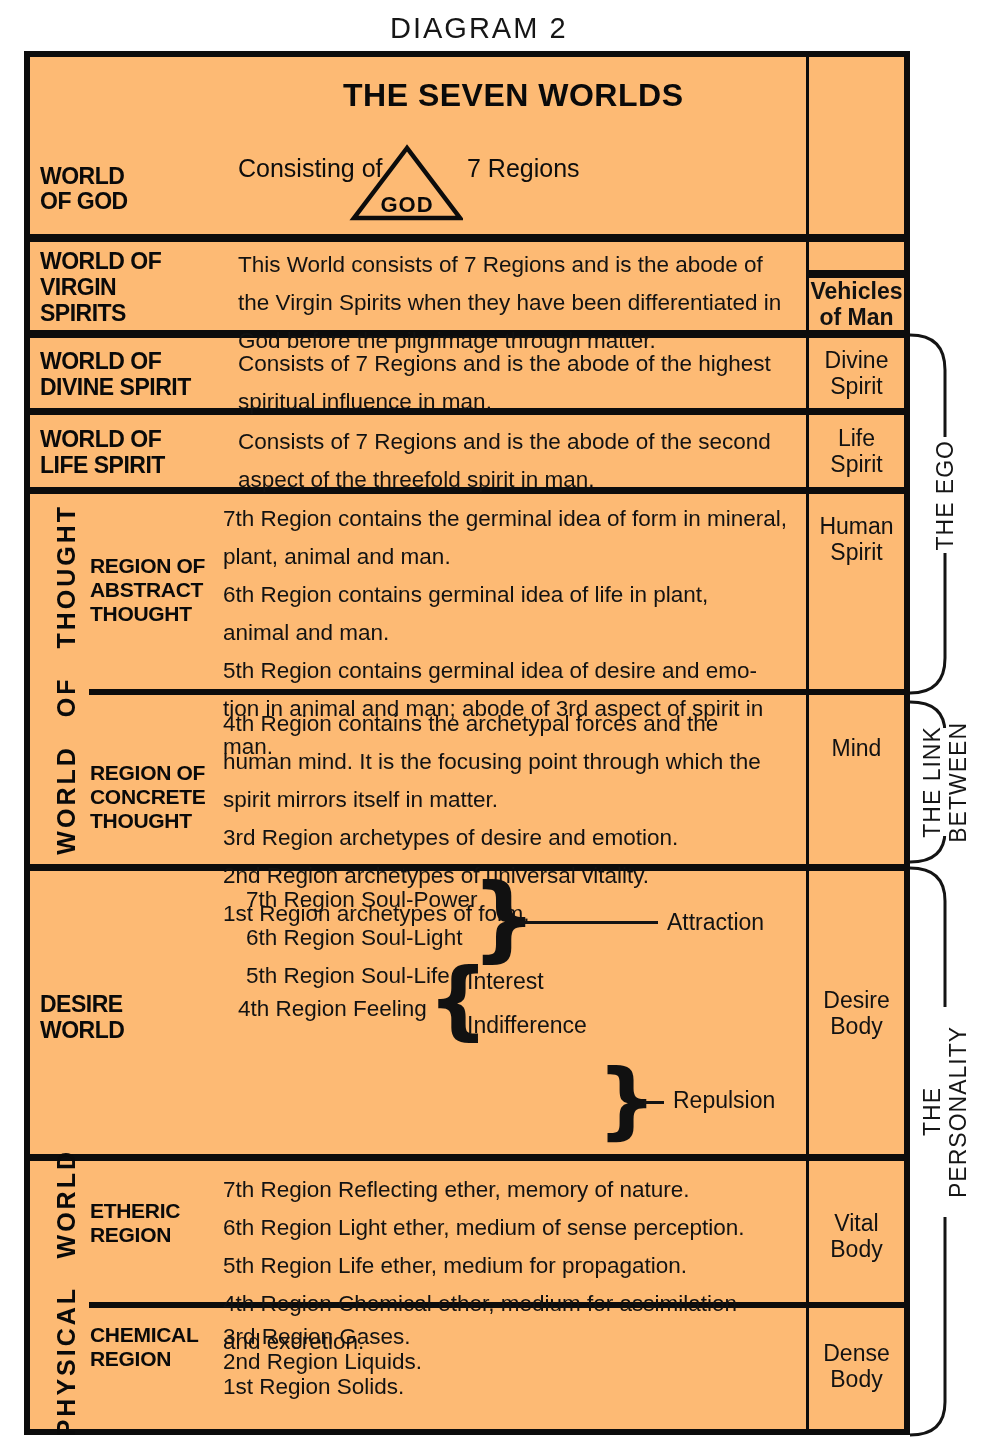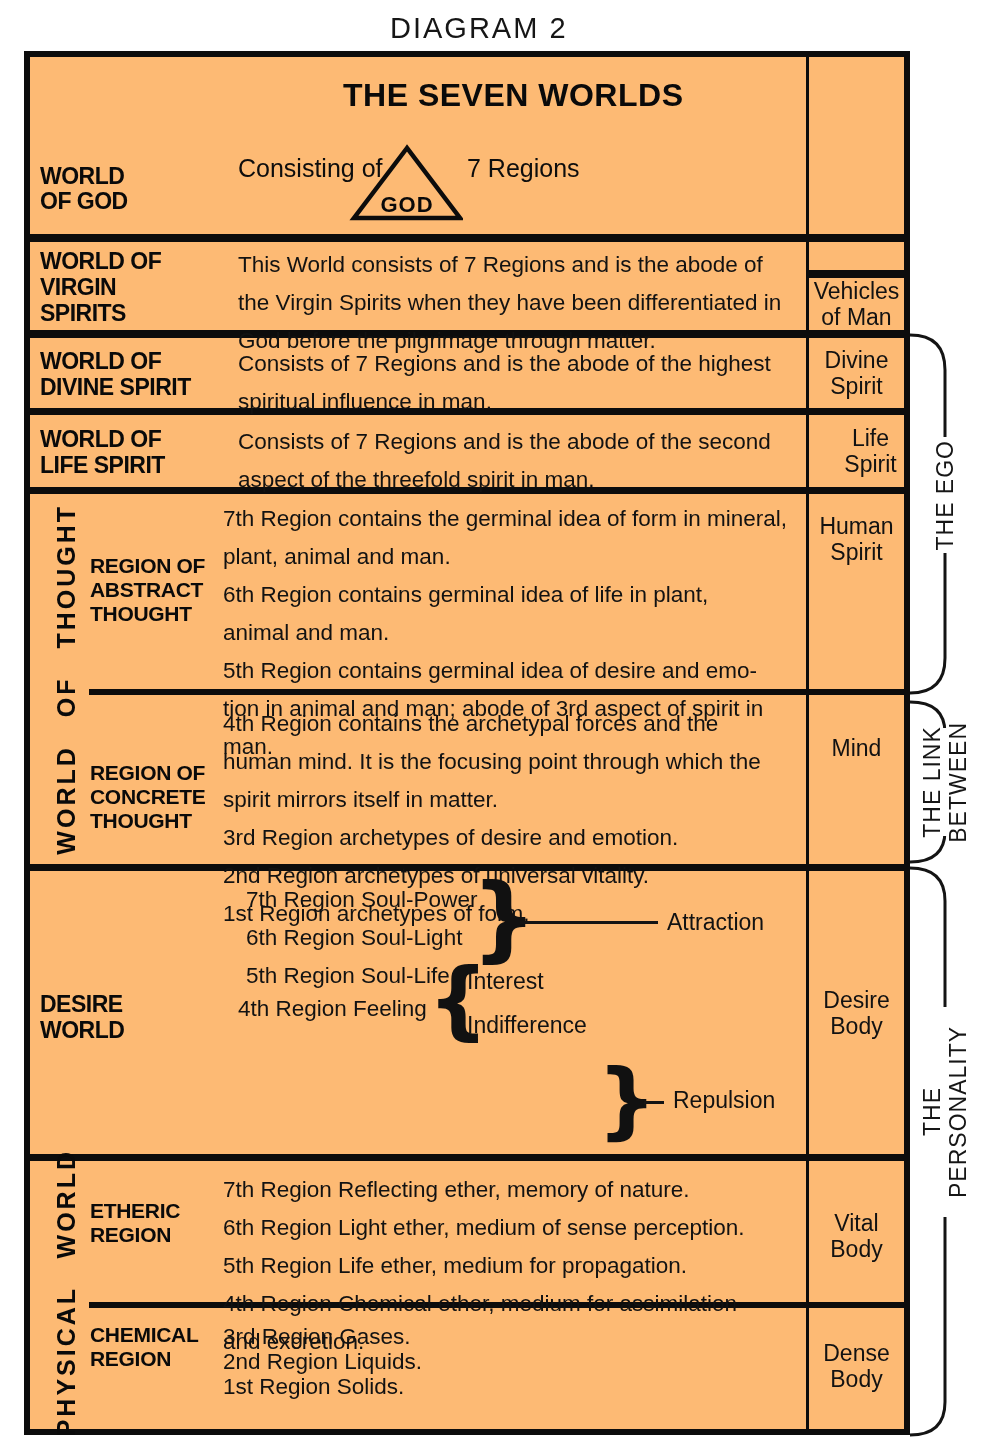--- a/index.html
+++ b/index.html
@@ -179,25 +179,25 @@
 5th Region Life ether, medium for propagation.
 4th Region Chemical ether, medium for assimilation
 and excretion.</div>
       <div class="sub-label" style="top:1266px;">CHEMICAL
 REGION</div>
       <div class="body-text" style="left:193px;top:1267px;width:586px;line-height:25px;">3rd Region Gases.
 2nd Region Liquids.
 1st Region Solids.</div>
 
       <div class="vh-border"></div>
-      <div class="vehicle-cell" style="top:221px;height:52px;">Vehicles
+      <div class="vehicle-cell" style="top:221px;height:52px;font-weight:bold;">Vehicles
 of Man</div>
       <div class="vehicle-cell" style="top:281px;height:70px;">Divine
 Spirit</div>
-      <div class="vehicle-cell" style="top:358px;height:72px;padding-left:14px;">Life
+      <div class="vehicle-cell" style="top:358px;height:72px;">Life
 Spirit</div>
       <div class="vehicle-cell" style="top:413px;height:137px;">Human
 Spirit</div>
       <div class="vehicle-cell" style="top:606px;height:170px;">Mind</div>
       <div class="vehicle-cell" style="top:814px;height:283px;">Desire
 Body</div>
       <div class="vehicle-cell" style="top:1104px;height:150px;">Vital
 Body</div>
       <div class="vehicle-cell" style="top:1250px;height:118px;">Dense
 Body</div>

